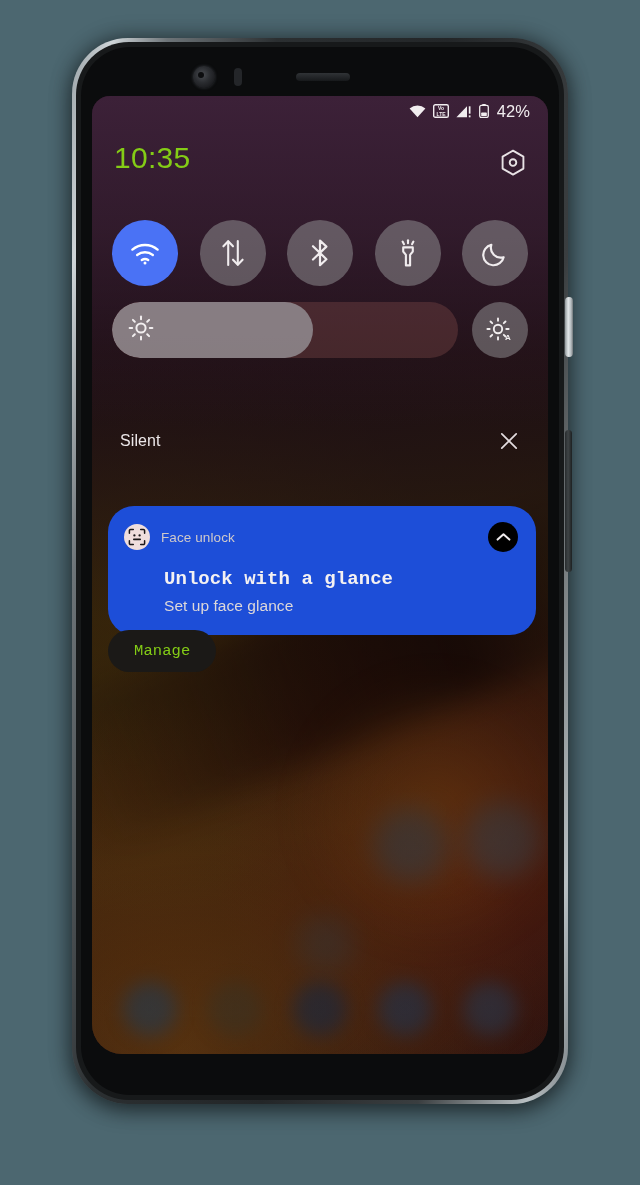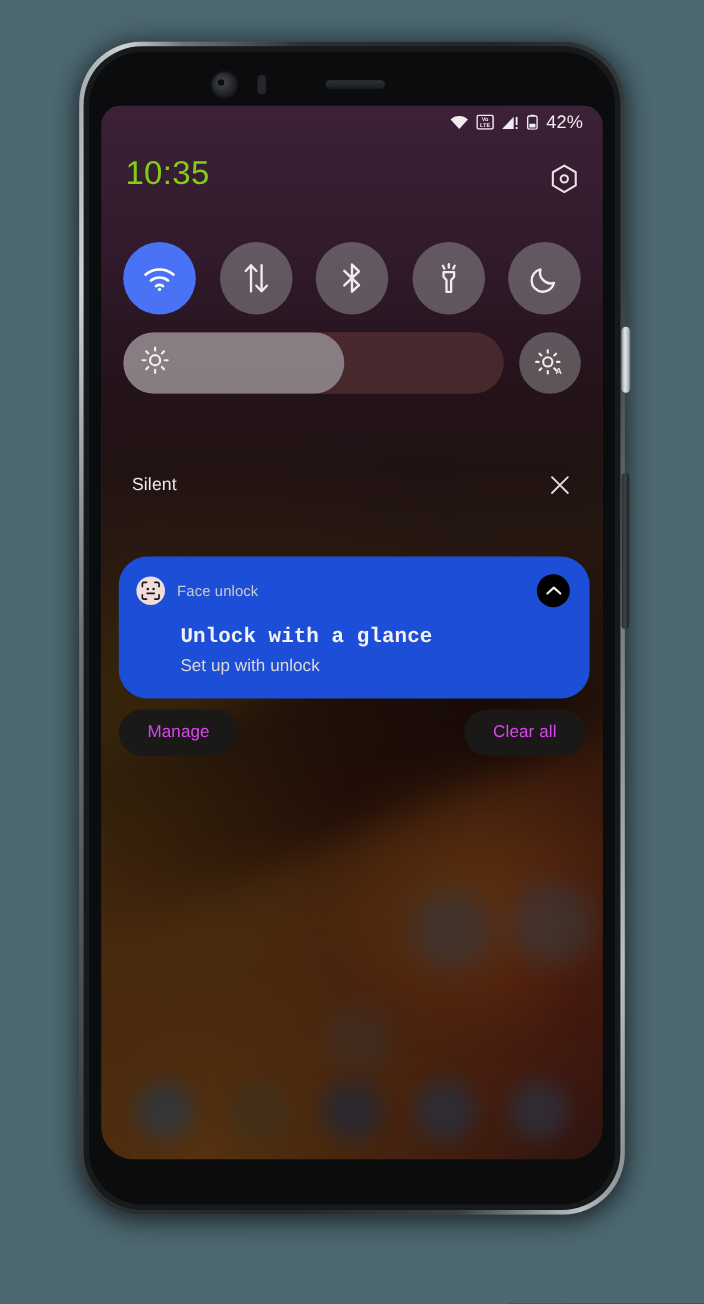--- a/index.html
+++ b/index.html
@@ -419,28 +419,27 @@
   .actions {
     position: absolute;
     left: 16px;
     right: 16px;
     top: 534px;
     display: flex;
     justify-content: space-between;
   }
   .pill {
     background: #1b1917;
-    color: #d946ef;
+    color: #84cc16;
     font-size: 15.5px;
     letter-spacing: 0.1px;
     border: none;
     border-radius: 22px;
     padding: 12px 26px;
-    font-family: Liberation Sans, sans-serif;
-    margin-top: 15px;
+    font-family: Liberation Mono, monospace;
   }
 
   
   .dock {
     position: absolute;
     left: 0; right: 0;
     bottom: 18px;
     display: flex;
     justify-content: space-around;
     padding: 0 16px;
@@ -647,23 +646,22 @@
             </svg>
           </span>
           <span class="notif-appname">Face unlock</span>
           <span class="notif-expand">
             <svg width="15" height="10" viewBox="0 0 15 10">
               <path d="M1.6 7.6 7.5 2.2 13.4 7.6" fill="none" stroke="#f0ecee" stroke-width="2" stroke-linecap="round" stroke-linejoin="round"></path>
             </svg>
           </span>
         </div>
         <div class="notif-title">Unlock with a glance</div>
-        <div class="notif-body">Set up with unlock</div>
+        <div class="notif-body">Set up face glance</div>
       </div>
 
       <div class="actions">
         <button class="pill">Manage</button>
-        <button class="pill">Clear all</button>
       </div>
 
     </div>
   </div>
 </div>
 
 </body></html>

